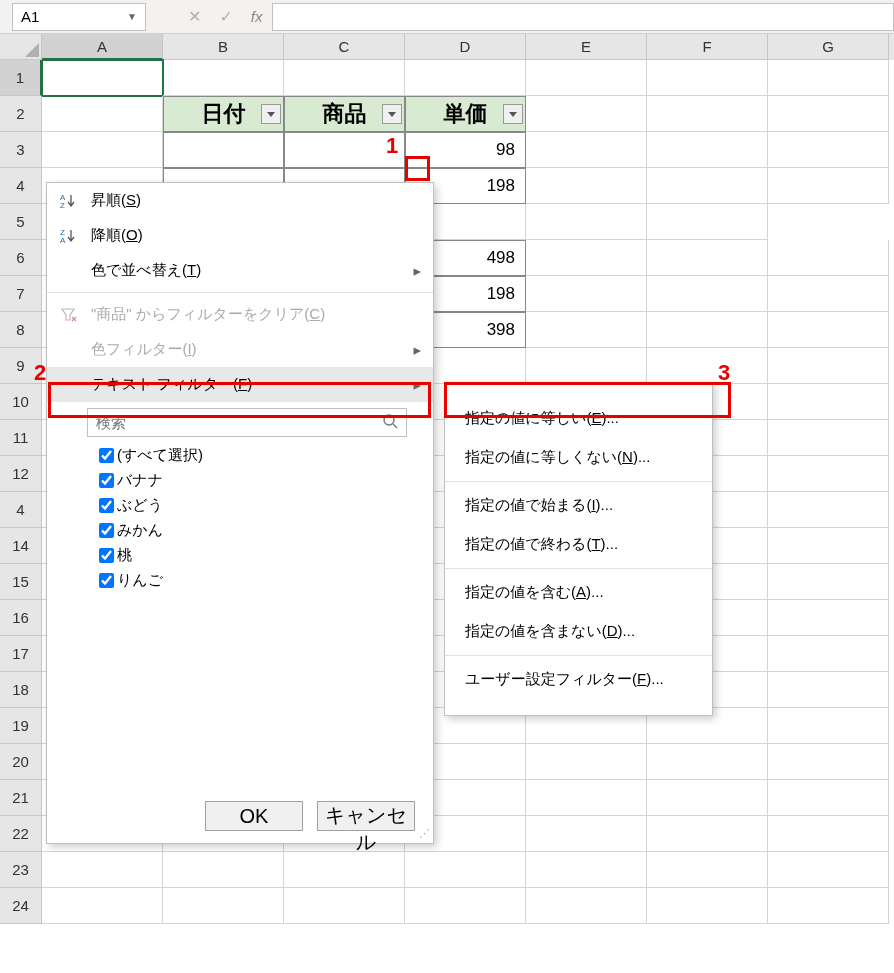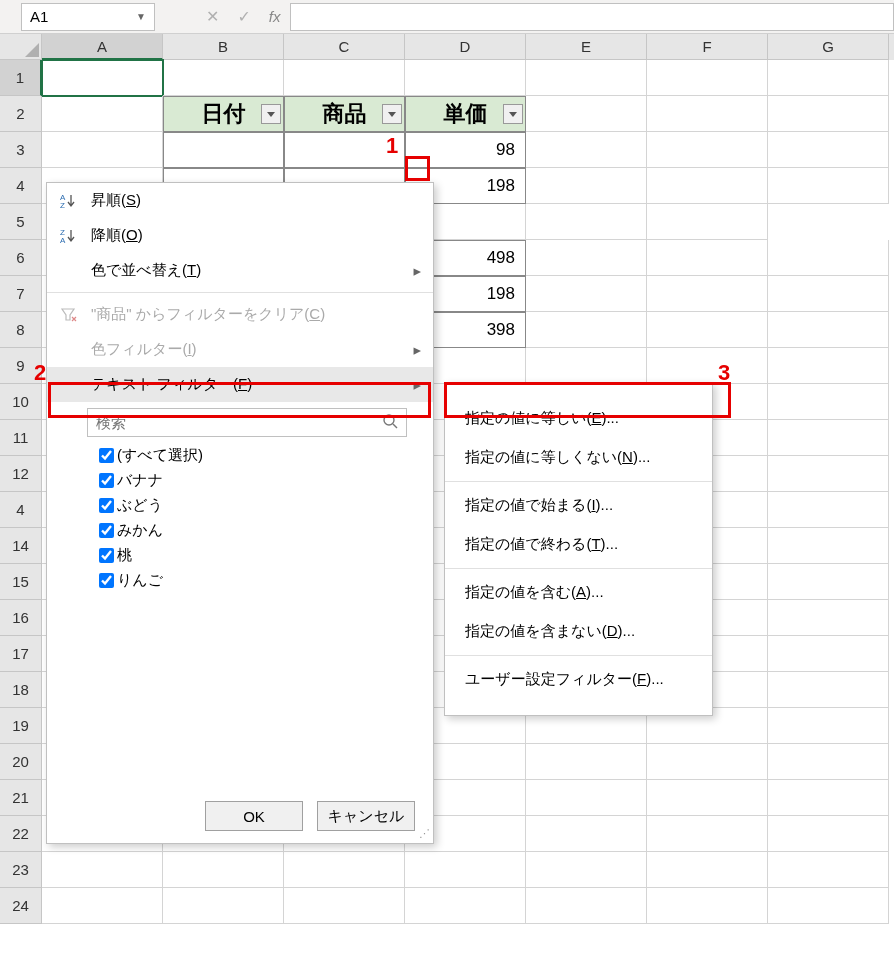--- a/index.html
+++ b/index.html
@@ -16,21 +16,21 @@
   align-items: center;
   height: 34px;
   background: #f3f2f1;
   border-bottom: 1px solid #d0d0d0;
 }
 .name-box {
   width: 134px;
   height: 28px;
   background: #fff;
   border: 1px solid #c0c0c0;
-  margin: 0 21px;
+  margin: 0 12px;
   padding: 0 8px;
   display: flex;
   align-items: center;
   justify-content: space-between;
   font-size: 15px;
 }
 .name-box-dd { color: #666; font-size: 10px; }
 .fx-wrap {
   display: flex;
   align-items: center;
@@ -191,21 +191,21 @@
   display: flex;
   justify-content: flex-end;
   gap: 14px;
   padding: 12px 18px;
 }
 .btn-row button {
   width: 98px;
   height: 30px;
   background: #f0f0f0;
   border: 1px solid #a0a0a0;
-  font-size: 15px;
+  font-size: 20px;
 }
 .resize-grip { position: absolute; right: 3px; bottom: 3px; color: #999; font-size: 11px; }
 
 .submenu {
   position: absolute;
   top: 382px;
   left: 444px;
   width: 269px;
   background: #fff;
   border: 1px solid #c0c0c0;

